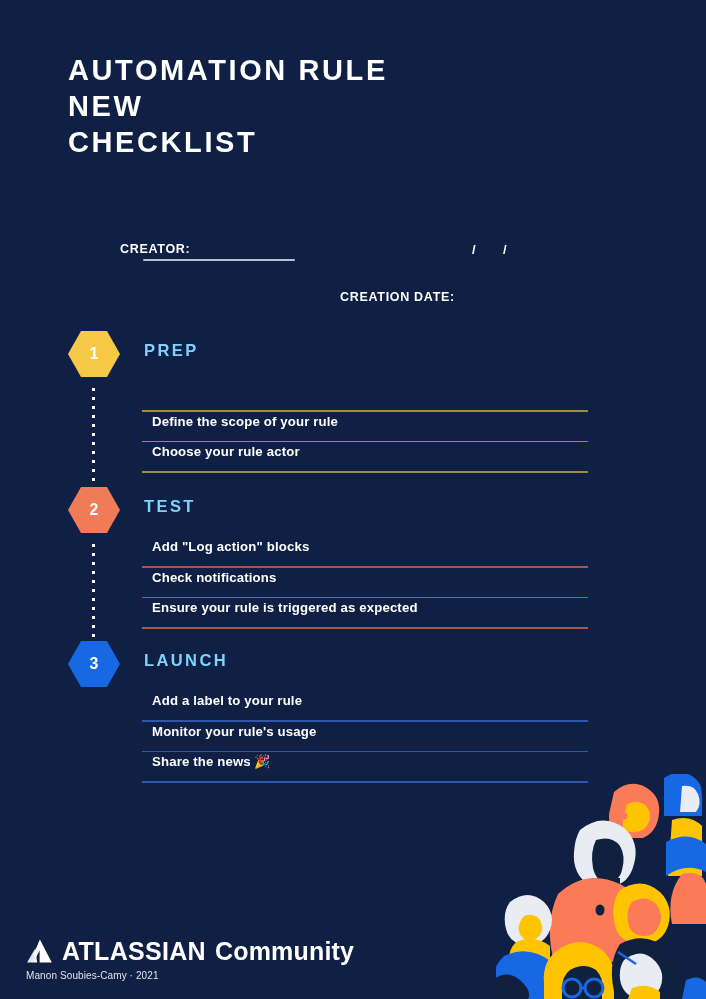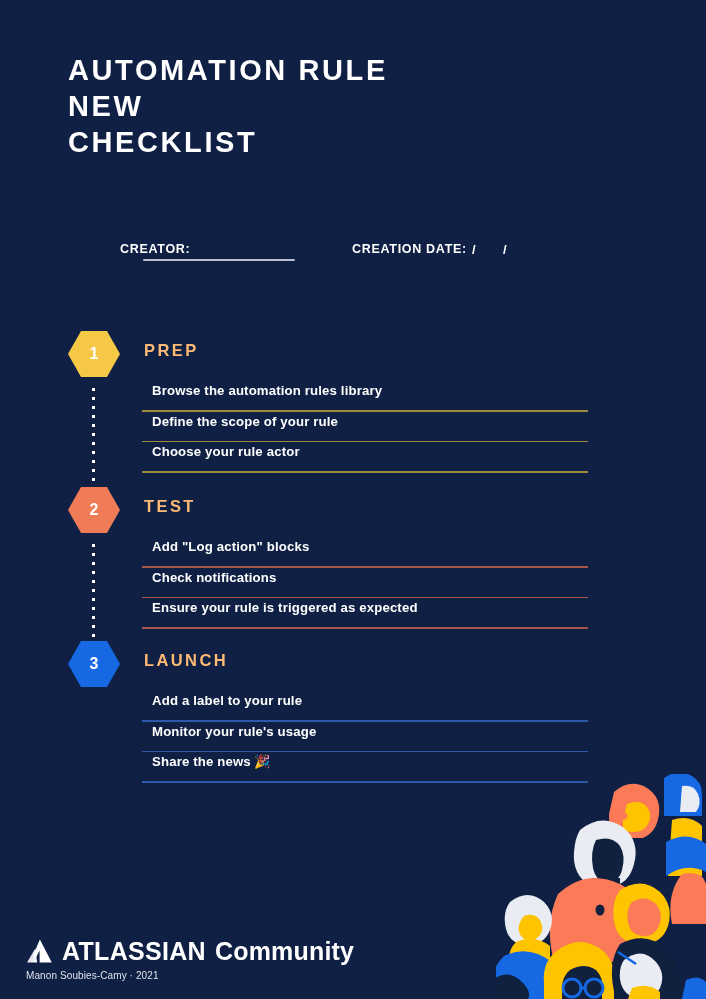--- a/index.html
+++ b/index.html
@@ -34,21 +34,21 @@
   .meta-label{
     position:absolute; top:0;
     color:#ffffff; font-size:12.5px; font-weight:bold; letter-spacing:.7px;
     white-space:nowrap;
   }
   .creator-label{left:16px;margin-left:36px;}
   .creator-line{
     position:absolute; left:75px; top:17px; width:152px; height:2px;
     background:#b6bdcc; border-radius:1px;
   }
-  .date-label{left:284px;}
+  .date-label{left:272px;margin-top:48px;}
   .date-slots{position:absolute; left:404px; top:0; width:120px;}
   .slash{
     position:absolute; top:0; color:#ffffff; font-size:13px; font-weight:bold;
   }
   .slash-1{left:0;}
   .slash-2{left:31px;}
 
   
   .steps{position:absolute; left:0; top:0; width:706px;}
   .step{position:absolute; left:68px; width:560px;}
@@ -71,21 +71,21 @@
     position:absolute; left:24px; top:54px; width:3px;
     background-image:radial-gradient(circle, #ffffff 38%, rgba(0,0,0,0) 40%);
     background-size:3px 9px;
     background-repeat:repeat-y;
   }
   .conn-1{height:118px;}
   .conn-2{height:118px;}
 
   .step-head{
     position:absolute; left:76px; top:10px;
-    color:#fdba74; font-size:16.5px; font-weight:bold; letter-spacing:2.4px;
+    color:#7dd3fc; font-size:16.5px; font-weight:bold; letter-spacing:2.4px;
     text-transform:uppercase; white-space:nowrap;
   }
 
   .items{position:absolute; left:74px; top:50px; width:446px;}
   .item{
     position:relative;
     height:30.5px;
     box-sizing:border-box;
   }
   .item-text{
@@ -187,21 +187,20 @@
   <div class="steps">
 
     <div class="step step-1">
       <div class="hex hex-1">
         <span>1</span>
       </div>
       <div class="connector conn-1"></div>
       <div class="step-head">PREP</div>
       <div class="items">
         <div class="item">
-          <span class="item-text">Browse the automation rules library</span>
           <span class="item-rule rule-1"></span>
         </div>
         <div class="item">
           <span class="item-text">Define the scope of your rule</span>
           <span class="item-rule rule-1"></span>
         </div>
         <div class="item">
           <span class="item-text">Choose your rule actor</span>
           <span class="item-rule rule-1"></span>
         </div>

